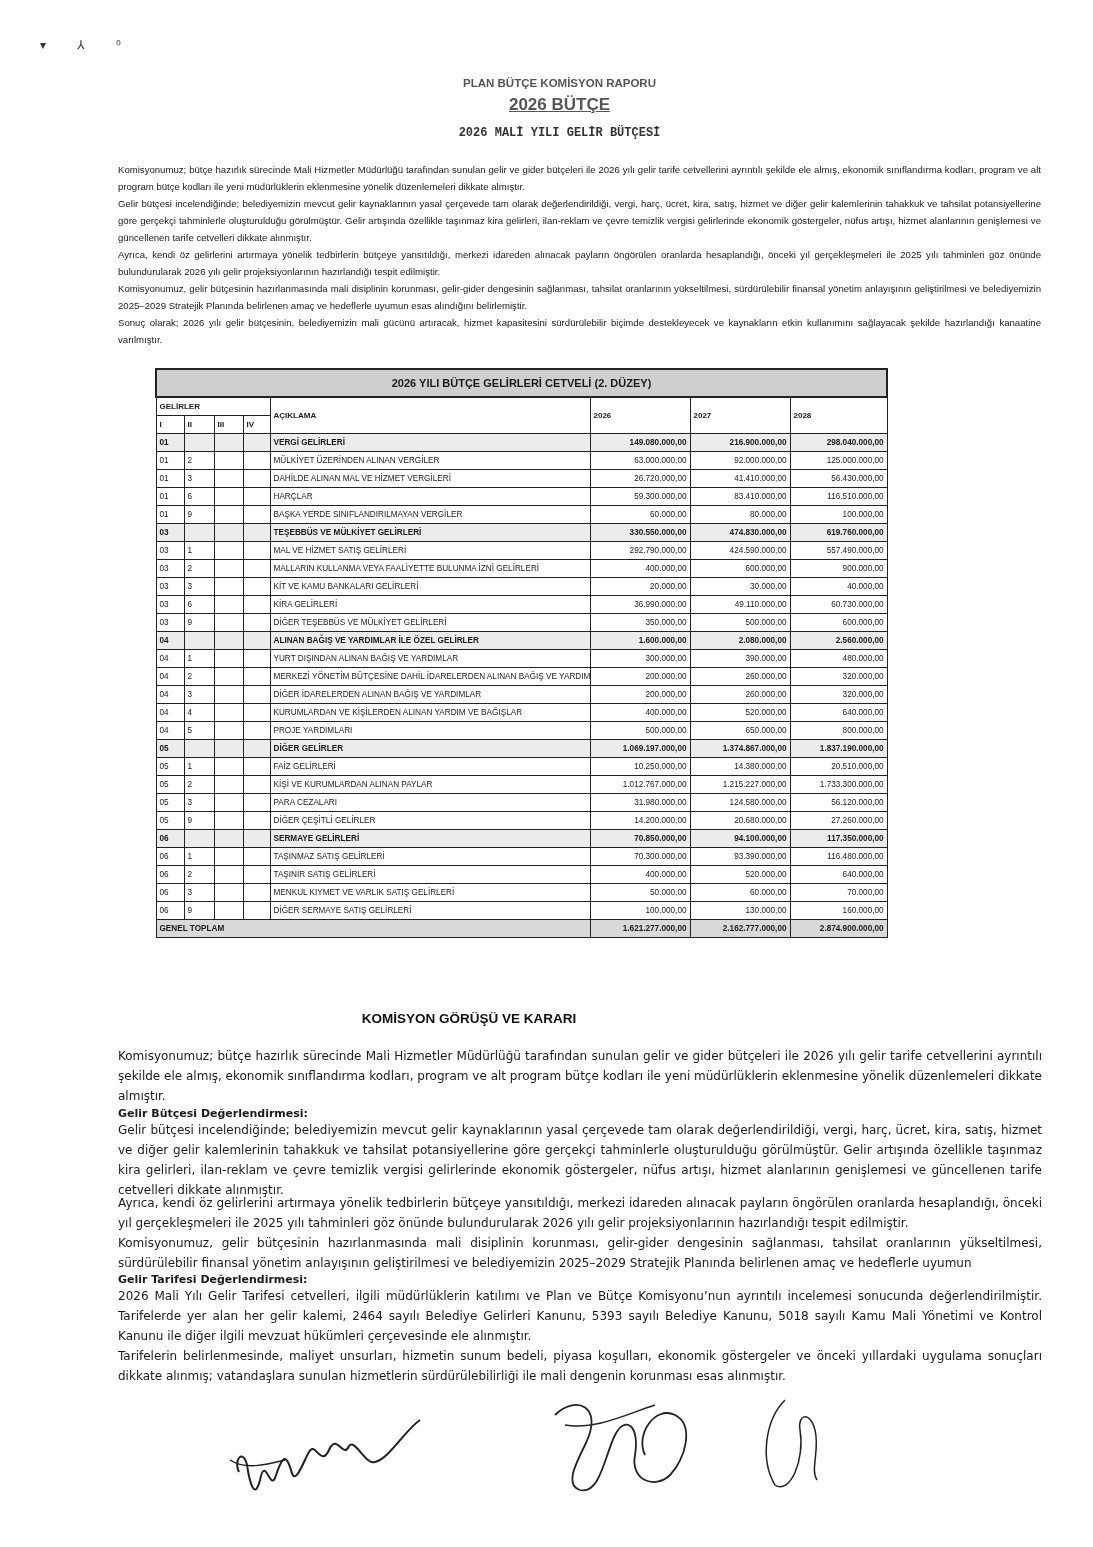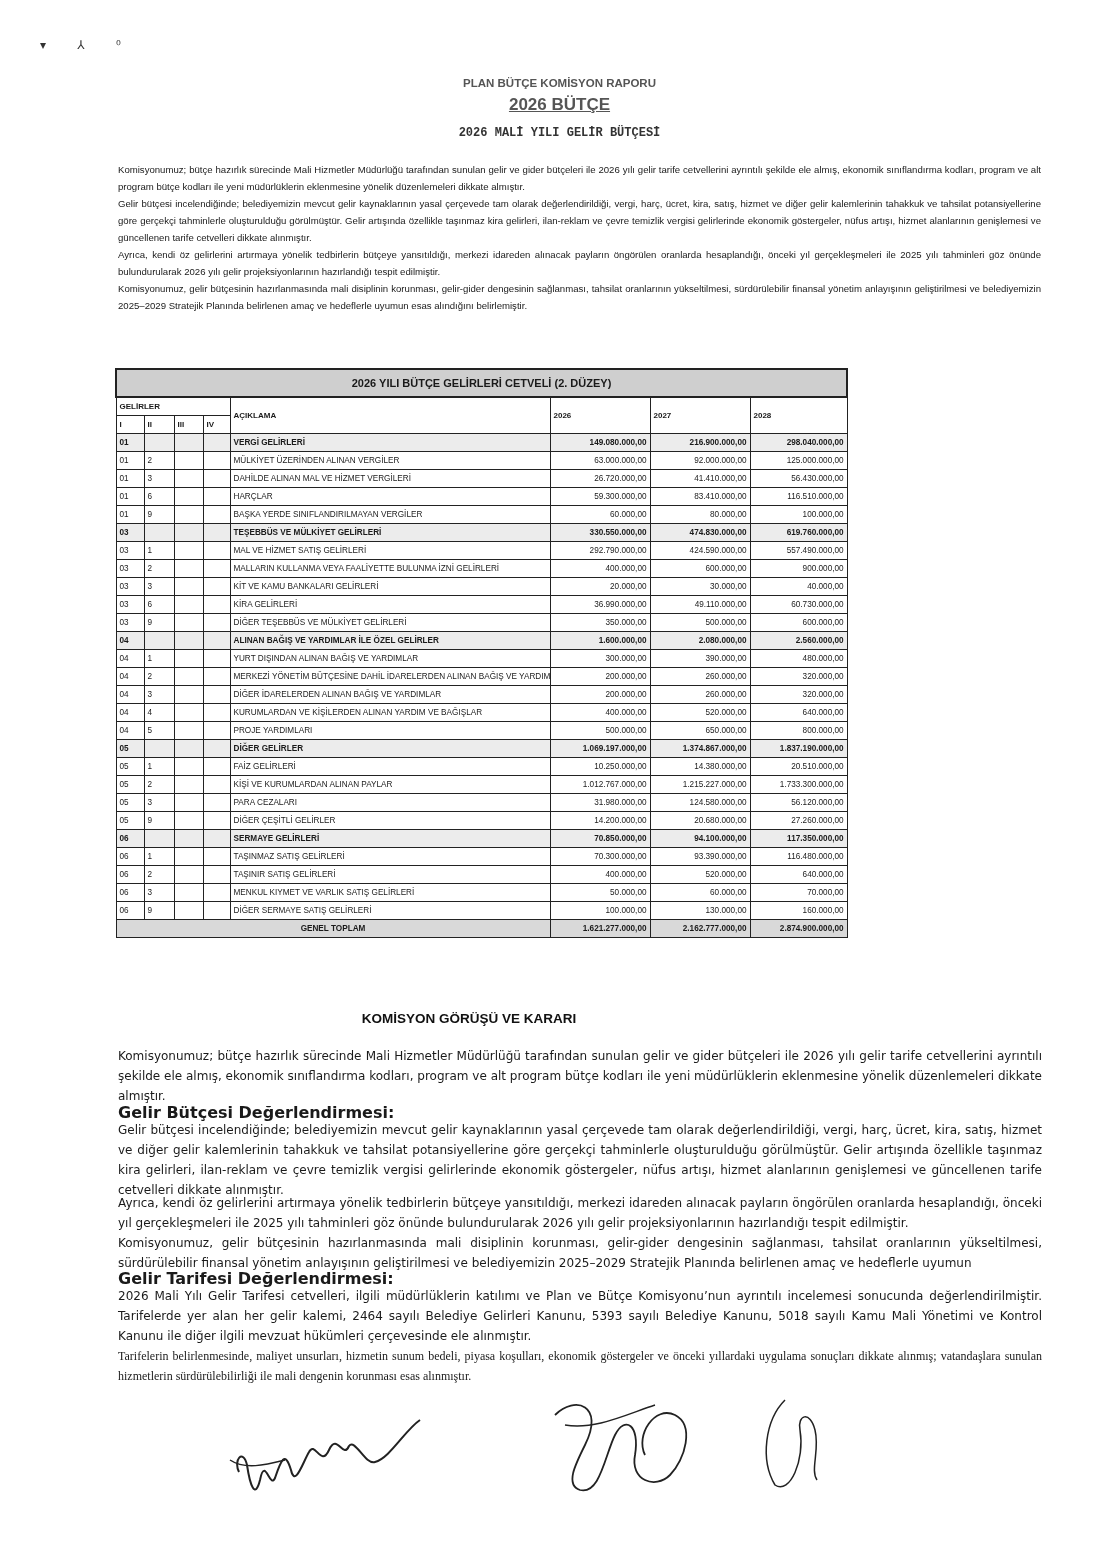--- a/index.html
+++ b/index.html
@@ -10,53 +10,54 @@
 
   .hdr { position: absolute; left: 0; width: 1093px; text-align: center; font-weight: bold; color: #555; padding-left: 26px; }
   .hdr1 { top: 77px; font-size: 11.5px; }
   .hdr2 { top: 95px; font-size: 17px; text-decoration: underline; }
   .hdr3 { top: 126px; font-size: 12px; color: #333; font-family: Liberation Mono, monospace; }
 
   .intro { position: absolute; left: 118px; top: 161px; width: 923px; font-size: 9.6px; line-height: 17px; text-align: justify; color: #1a1a1a; }
   .intro p { margin-bottom: 0; }
 
   .tbl-wrap { position: absolute; left: 115px; top: 368px; width: 731px; }
-  table { border-collapse: collapse; width: 731px; table-layout: fixed; font-size: 8.2px; }
+  table { border-collapse: collapse; width: 731px; table-layout: fixed; font-size: 8.2px; margin-left: 40px; }
   td, th { border: 1.4px solid #222; height: 18px; padding: 0 3px; white-space: nowrap; overflow: hidden; }
   .title-row td { background: #cfcfcf; height: 28px; text-align: center; font-weight: bold; font-size: 11px; border-width: 2px; }
   .hdr-row td { font-weight: bold; text-align: left; background: #fff; font-size: 8px; }
   .code { text-align: left; border-bottom: 1.4px dotted #222; }
   .num { text-align: right; }
   .bold td { font-weight: bold; background: #ececec; }
   .total td { font-weight: bold; background: #d9d9d9; }
-  .total td.label { text-align: center; }
+  .total td.label { }
 
   .k-title { position: absolute; left: 0; width: 938px; top: 1011px; text-align: center; font-weight: bold; font-size: 13.5px; color: #111; }
 
   .kb { position: absolute; left: 118px; width: 924px; font-family: "DejaVu Sans", sans-serif; font-size: 12px; color: #1a1a1a; text-align: justify; }
   .kb1 { top: 1046px; line-height: 20px; }
-  .kb-h { font-weight: bold; font-size: 16px; line-height: 14px; }
+  .kb-h { font-weight: bold; font-size: 11px; line-height: 14px; }
   .kb2 { top: 1120px; line-height: 20px; }
 
   .sig { position: absolute; }
 </style>
 </head>
 <body>
 
 <div class="specks">▾ ⅄ ⁰</div>
 
 <div class="hdr hdr1">PLAN BÜTÇE KOMİSYON RAPORU</div>
 <div class="hdr hdr2">2026 BÜTÇE</div>
 <div class="hdr hdr3">2026 MALİ YILI GELİR BÜTÇESİ</div>
 
 <div class="intro">
   <p>Komisyonumuz; bütçe hazırlık sürecinde Mali Hizmetler Müdürlüğü tarafından sunulan gelir ve gider bütçeleri ile 2026 yılı gelir tarife cetvellerini ayrıntılı şekilde ele almış, ekonomik sınıflandırma kodları, program ve alt program bütçe kodları ile yeni müdürlüklerin eklenmesine yönelik düzenlemeleri dikkate almıştır.</p>
   <p>Gelir bütçesi incelendiğinde; belediyemizin mevcut gelir kaynaklarının yasal çerçevede tam olarak değerlendirildiği, vergi, harç, ücret, kira, satış, hizmet ve diğer gelir kalemlerinin tahakkuk ve tahsilat potansiyellerine göre gerçekçi tahminlerle oluşturulduğu görülmüştür. Gelir artışında özellikle taşınmaz kira gelirleri, ilan-reklam ve çevre temizlik vergisi gelirlerinde ekonomik göstergeler, nüfus artışı, hizmet alanlarının genişlemesi ve güncellenen tarife cetvelleri dikkate alınmıştır.</p>
   <p>Ayrıca, kendi öz gelirlerini artırmaya yönelik tedbirlerin bütçeye yansıtıldığı, merkezi idareden alınacak payların öngörülen oranlarda hesaplandığı, önceki yıl gerçekleşmeleri ile 2025 yılı tahminleri göz önünde bulundurularak 2026 yılı gelir projeksiyonlarının hazırlandığı tespit edilmiştir.</p>
   <p>Komisyonumuz, gelir bütçesinin hazırlanmasında mali disiplinin korunması, gelir-gider dengesinin sağlanması, tahsilat oranlarının yükseltilmesi, sürdürülebilir finansal yönetim anlayışının geliştirilmesi ve belediyemizin 2025–2029 Stratejik Planında belirlenen amaç ve hedeflerle uyumun esas alındığını belirlemiştir.</p>
+  <p>Sonuç olarak; 2026 yılı gelir bütçesinin, belediyemizin mali gücünü artıracak, hizmet kapasitesini sürdürülebilir biçimde destekleyecek ve kaynakların etkin kullanımını sağlayacak şekilde hazırlandığı kanaatine varılmıştır.</p>
 </div>
 
 <div class="tbl-wrap">
   <table>
     <colgroup>
       <col style="width:28px">
         <col style="width:30px">
         <col style="width:29px">
         <col style="width:27px">
       <col style="width:320px">
@@ -363,21 +364,21 @@
 
 <div class="k-title">KOMİSYON GÖRÜŞÜ VE KARARI</div>
 
 <div class="kb kb1">Komisyonumuz; bütçe hazırlık sürecinde Mali Hizmetler Müdürlüğü tarafından sunulan gelir ve gider bütçeleri ile 2026 yılı gelir tarife cetvellerini ayrıntılı şekilde ele almış, ekonomik sınıflandırma kodları, program ve alt program bütçe kodları ile yeni müdürlüklerin eklenmesine yönelik düzenlemeleri dikkate almıştır.</div>
 <div class="kb" style="top:1106px;"><span class="kb-h">Gelir Bütçesi Değerlendirmesi:</span></div>
 <div class="kb kb2">Gelir bütçesi incelendiğinde; belediyemizin mevcut gelir kaynaklarının yasal çerçevede tam olarak değerlendirildiği, vergi, harç, ücret, kira, satış, hizmet ve diğer gelir kalemlerinin tahakkuk ve tahsilat potansiyellerine göre gerçekçi tahminlerle oluşturulduğu görülmüştür. Gelir artışında özellikle taşınmaz kira gelirleri, ilan-reklam ve çevre temizlik vergisi gelirlerinde ekonomik göstergeler, nüfus artışı, hizmet alanlarının genişlemesi ve güncellenen tarife cetvelleri dikkate alınmıştır.</div>
 <div class="kb" style="top:1193px; line-height:20px;">Ayrıca, kendi öz gelirlerini artırmaya yönelik tedbirlerin bütçeye yansıtıldığı, merkezi idareden alınacak payların öngörülen oranlarda hesaplandığı, önceki yıl gerçekleşmeleri ile 2025 yılı tahminleri göz önünde bulundurularak 2026 yılı gelir projeksiyonlarının hazırlandığı tespit edilmiştir.</div>
 <div class="kb" style="top:1233px; line-height:20px;">Komisyonumuz, gelir bütçesinin hazırlanmasında mali disiplinin korunması, gelir-gider dengesinin sağlanması, tahsilat oranlarının yükseltilmesi, sürdürülebilir finansal yönetim anlayışının geliştirilmesi ve belediyemizin 2025–2029 Stratejik Planında belirlenen amaç ve hedeflerle uyumun</div>
 <div class="kb" style="top:1272px;"><span class="kb-h">Gelir Tarifesi Değerlendirmesi:</span></div>
 <div class="kb" style="top:1286px; line-height:20px;">2026 Mali Yılı Gelir Tarifesi cetvelleri, ilgili müdürlüklerin katılımı ve Plan ve Bütçe Komisyonu’nun ayrıntılı incelemesi sonucunda değerlendirilmiştir. Tarifelerde yer alan her gelir kalemi, 2464 sayılı Belediye Gelirleri Kanunu, 5393 sayılı Belediye Kanunu, 5018 sayılı Kamu Mali Yönetimi ve Kontrol Kanunu ile diğer ilgili mevzuat hükümleri çerçevesinde ele alınmıştır.</div>
-<div class="kb" style="top:1346px; line-height:20px;font-family:Liberation Serif, serif;">Tarifelerin belirlenmesinde, maliyet unsurları, hizmetin sunum bedeli, piyasa koşulları, ekonomik göstergeler ve önceki yıllardaki uygulama sonuçları dikkate alınmış; vatandaşlara sunulan hizmetlerin sürdürülebilirliği ile mali dengenin korunması esas alınmıştır.</div>
+<div class="kb" style="top:1346px; line-height:20px;">Tarifelerin belirlenmesinde, maliyet unsurları, hizmetin sunum bedeli, piyasa koşulları, ekonomik göstergeler ve önceki yıllardaki uygulama sonuçları dikkate alınmış; vatandaşlara sunulan hizmetlerin sürdürülebilirliği ile mali dengenin korunması esas alınmıştır.</div>
 
 <svg class="sig" style="left:225px; top:1410px;" width="210" height="100">
   <path d="M14 62 C 8 50, 18 38, 22 55 C 25 75, 30 90, 35 70 C 40 45, 45 80, 50 68 C 56 50, 60 40, 66 60 C 70 78, 78 52, 84 42 C 90 30, 96 58, 104 40 C 112 22, 118 50, 124 36 C 130 28, 140 55, 150 52 C 165 48, 180 20, 195 10" fill="none" stroke="#222" stroke-width="2"></path>
   <path d="M5 50 C 20 60, 40 55, 60 50" fill="none" stroke="#222" stroke-width="1.5"></path>
 </svg>
 <svg class="sig" style="left:545px; top:1385px;" width="170" height="120">
   <path d="M10 30 C 30 10, 60 20, 40 60 C 30 80, 20 100, 35 105 C 55 110, 60 70, 70 50 C 80 30, 95 40, 90 70 C 85 95, 110 105, 125 90 C 140 75, 150 40, 130 30 C 110 20, 90 50, 100 70" fill="none" stroke="#222" stroke-width="1.8"></path>
   <path d="M20 40 C 50 45, 80 30, 110 20" fill="none" stroke="#222" stroke-width="1.4"></path>
 </svg>
 <svg class="sig" style="left:755px; top:1390px;" width="80" height="110">

